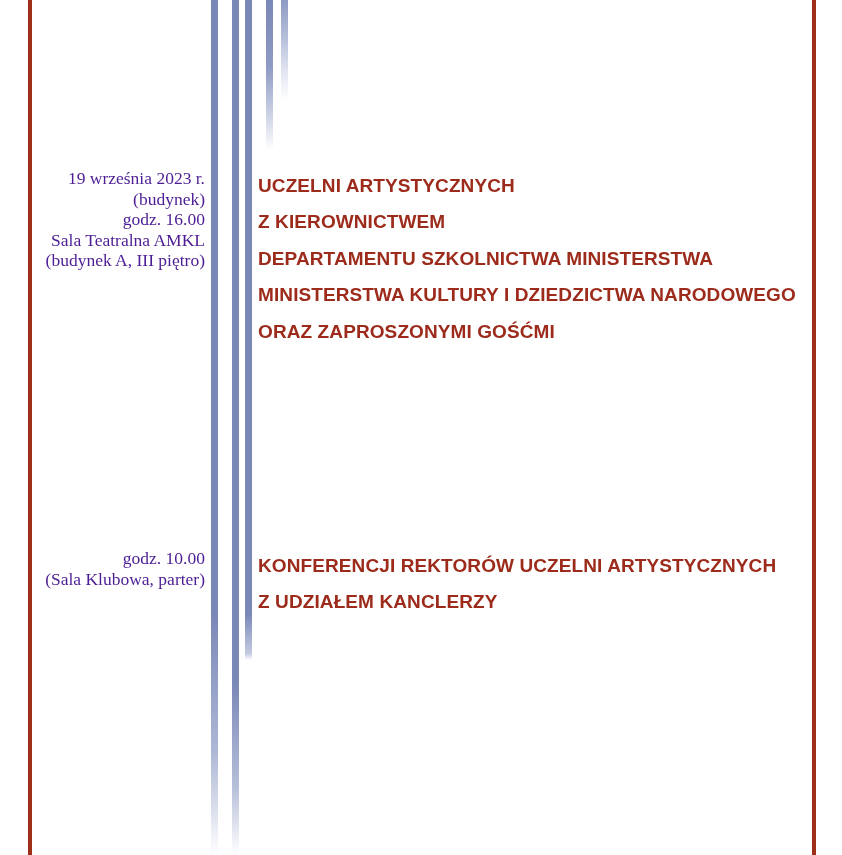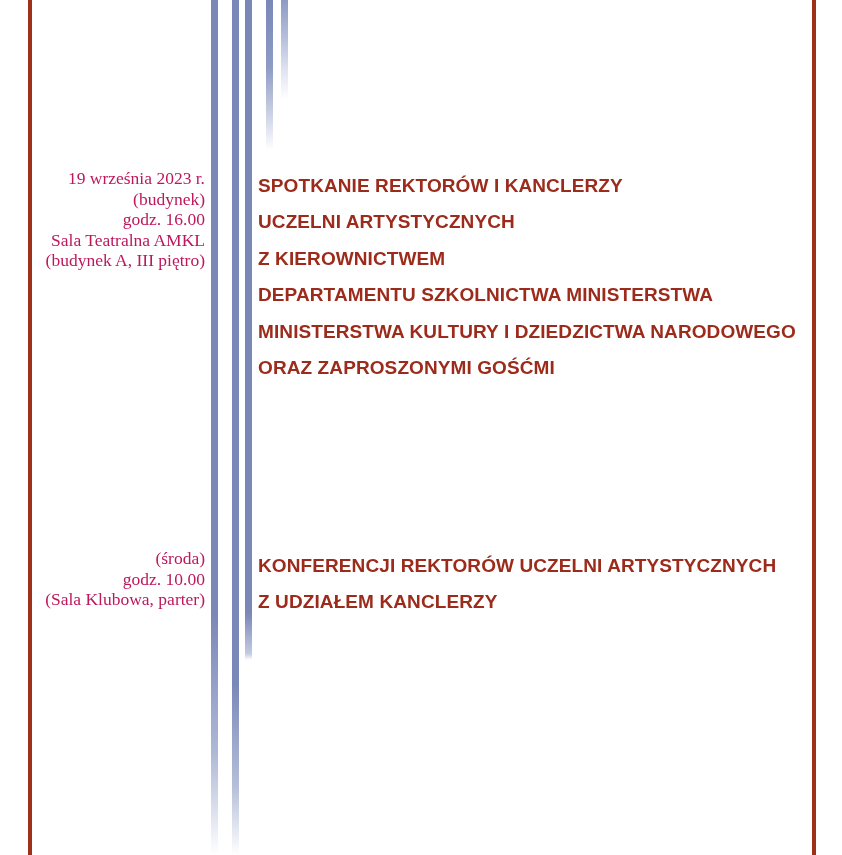--- a/index.html
+++ b/index.html
@@ -68,21 +68,21 @@
     width: 842px;
   }
   .event-1 { top: 168px; }
   .event-2 { top: 548px; }
 
   .event-when {
     position: absolute;
     left: 0;
     width: 205px;
     text-align: right;
-    color: #be185d;
+    color: #4c1d95;
     font-size: 17.5px;
     line-height: 20.5px;
   }
   .event-when .when-line {
     display: block;
     white-space: nowrap;
   }
 
   .event-title {
     position: absolute;
@@ -118,32 +118,30 @@
 
   <div class="event event-1">
     <div class="event-when">
       <span class="when-line">19 września 2023 r.</span>
       <span class="when-line">(budynek)</span>
       <span class="when-line">godz. 16.00</span>
       <span class="when-line">Sala Teatralna AMKL</span>
       <span class="when-line">(budynek A, III piętro)</span>
     </div>
     <div class="event-title">
-      <span class="title-line">SPOTKANIE REKTORÓW I KANCLERZY</span>
       <span class="title-line">UCZELNI ARTYSTYCZNYCH</span>
       <span class="title-line">Z KIEROWNICTWEM</span>
       <span class="title-line">DEPARTAMENTU SZKOLNICTWA MINISTERSTWA</span>
       <span class="title-line">MINISTERSTWA KULTURY I DZIEDZICTWA NARODOWEGO</span>
       <span class="title-line">ORAZ ZAPROSZONYMI GOŚĆMI</span>
     </div>
   </div>
 
   <div class="event event-2">
     <div class="event-when">
-      <span class="when-line">(środa)</span>
       <span class="when-line">godz. 10.00</span>
       <span class="when-line">(Sala Klubowa, parter)</span>
     </div>
     <div class="event-title">
       <span class="title-line">KONFERENCJI REKTORÓW UCZELNI ARTYSTYCZNYCH</span>
       <span class="title-line">Z UDZIAŁEM KANCLERZY</span>
     </div>
   </div>
 
 </div>

